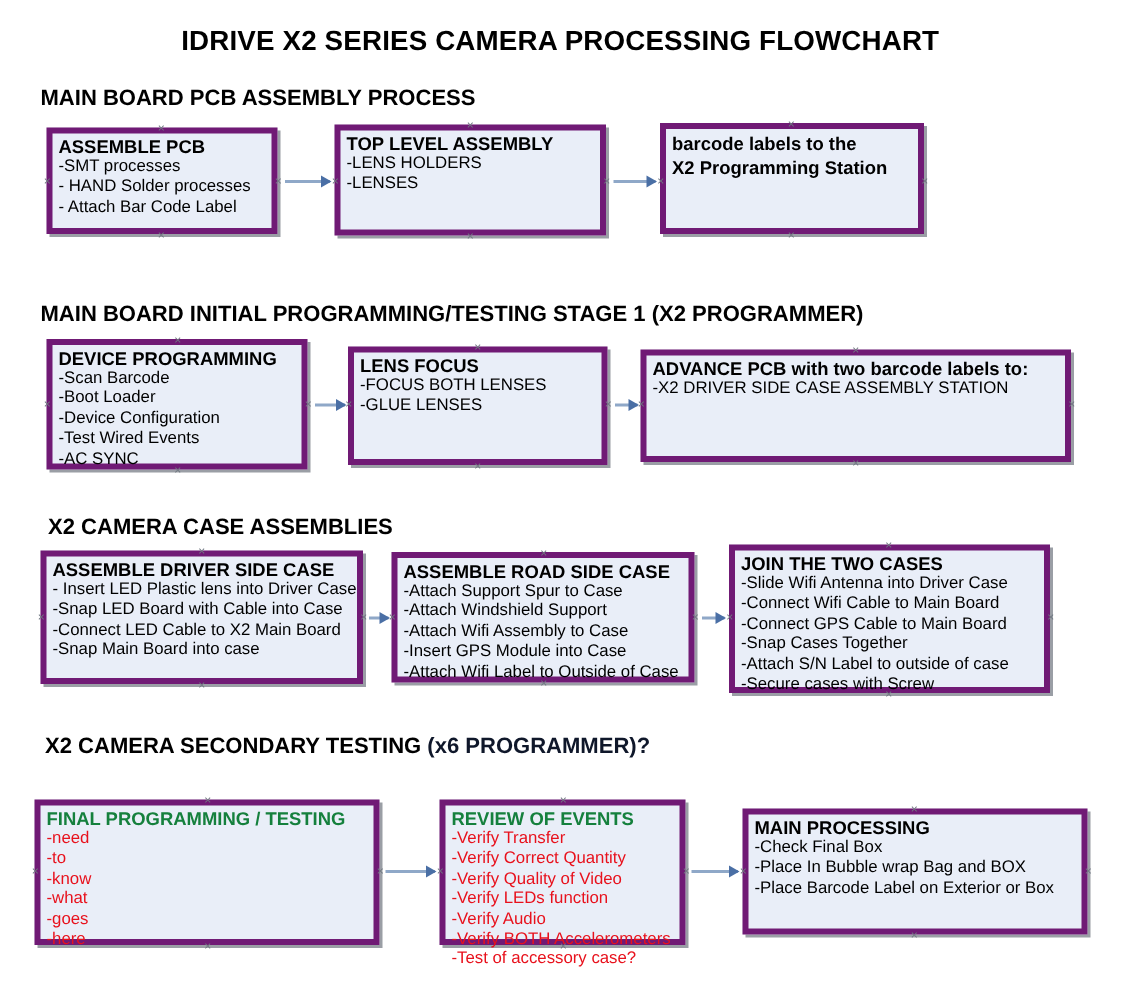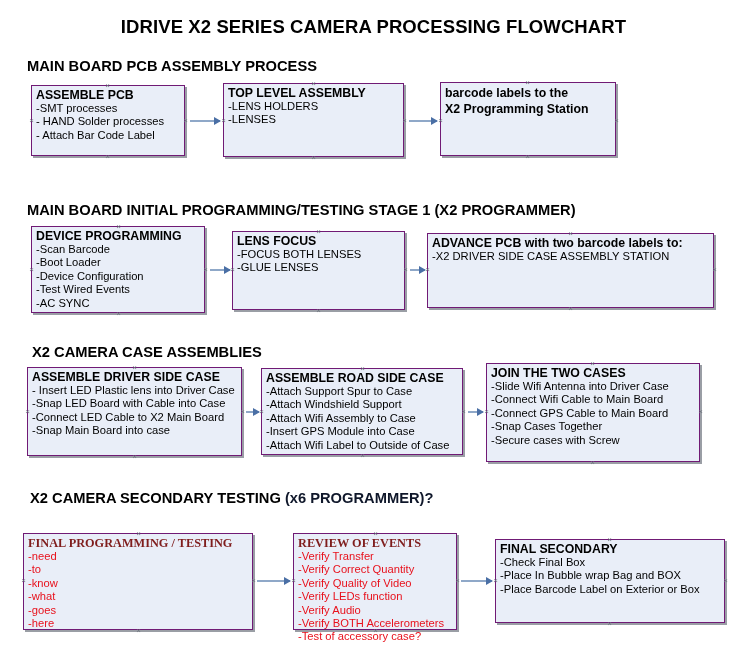--- a/index.html
+++ b/index.html
@@ -24,35 +24,35 @@
     position:absolute;
     font-size:14.7px;font-weight:bold;color:#000;
     white-space:nowrap;
   }
   .section-title .accent{color:#0f172a;}
 
   
   .node{
     position:absolute;
     background:#e9eef8;
-    border:1px solid #701a75;
+    border:4px solid #701a75;
     box-shadow:2px 2px 0 0 rgba(120,125,135,.75);
     box-sizing:border-box;
     padding:2px 3px 0 4px;
     overflow:visible;
   }
   .node .title{
     font-size:12.3px;font-weight:bold;color:#000;
     line-height:14px;white-space:nowrap;
     margin-bottom:0px;
   }
   .node .line{
     font-size:11.2px;color:#000;line-height:13.4px;white-space:nowrap;
   }
-  .node.red .title{color:#7f1d1d;font-family:Liberation Serif, serif;}
+  .node.red .title{color:#15803d;}
   .node.red .line{color:#e8111c;}
   .node .line.overflow{position:relative;}
 
   
   .node .btitle{
     font-size:12.3px;font-weight:bold;color:#000;line-height:16px;white-space:nowrap;
   }
 
   
   .conn{position:absolute;height:2px;background:#8fa8c8;}
@@ -190,20 +190,21 @@
   <span class="xmark" style="left:460px;top:408px;"></span>
 
   <div class="conn" style="left:468px;top:411px;width:15px;"></div>
 
   <div class="node" style="left:486px;top:363px;width:214px;height:99px;">
     <div class="title">JOIN THE TWO CASES</div>
     <div class="line">-Slide Wifi Antenna into Driver Case</div>
     <div class="line">-Connect Wifi Cable to Main Board</div>
     <div class="line">-Connect GPS Cable to Main Board</div>
     <div class="line">-Snap Cases Together</div>
+    <div class="line">-Attach S/N Label to outside of case</div>
     <div class="line">-Secure cases with Screw</div>
   </div>
   <span class="xmark" style="left:589px;top:360px;"></span>
   <span class="xmark" style="left:589px;top:459px;"></span>
   <span class="xmark" style="left:483px;top:408px;"></span>
   <span class="xmark" style="left:697px;top:408px;"></span>
 
   <div class="section-title" style="left:30px;top:490px;">
     <span>X2 CAMERA SECONDARY TESTING </span><span class="accent">(x6 PROGRAMMER)?</span>
   </div>
@@ -235,21 +236,21 @@
     <div class="line overflow">-Test of accessory case?</div>
   </div>
   <span class="xmark" style="left:372px;top:530px;"></span>
   <span class="xmark" style="left:372px;top:627px;"></span>
   <span class="xmark" style="left:290px;top:577px;"></span>
   <span class="xmark" style="left:454px;top:577px;"></span>
 
   <div class="conn" style="left:461px;top:580px;width:31px;"></div>
 
   <div class="node" style="left:495px;top:539px;width:230px;height:84px;">
-    <div class="title">FINAL SECONDARY</div>
+    <div class="title">MAIN PROCESSING</div>
     <div class="line"> -Check Final Box</div>
     <div class="line">-Place In Bubble wrap Bag and BOX</div>
     <div class="line">-Place Barcode Label on Exterior or Box</div>
   </div>
   <span class="xmark" style="left:606px;top:536px;"></span>
   <span class="xmark" style="left:606px;top:620px;"></span>
   <span class="xmark" style="left:492px;top:577px;"></span>
   <span class="xmark" style="left:722px;top:577px;"></span>
 
 </div>

